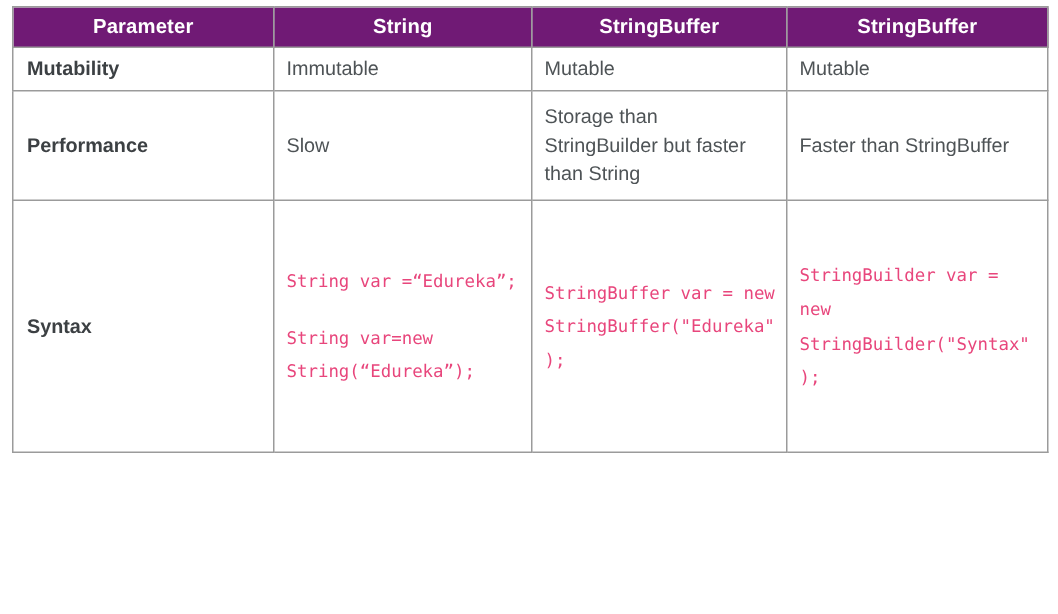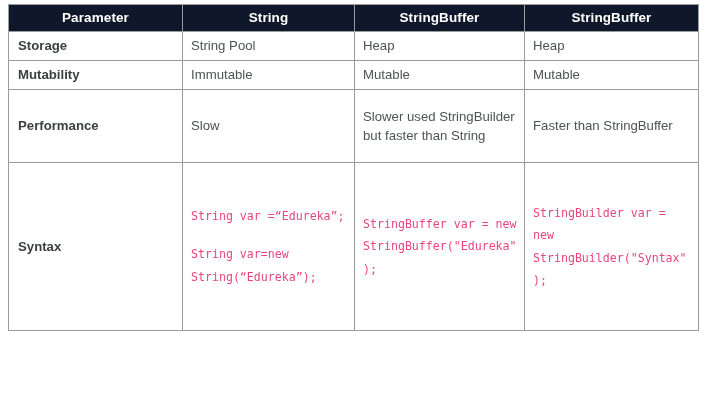--- a/index.html
+++ b/index.html
@@ -27,21 +27,21 @@
     border-collapse: collapse;
     table-layout: fixed;
     background: #ffffff;
   }
   table.cmp col.c1 { width: 174px; }
   table.cmp col.c2 { width: 172px; }
   table.cmp col.c3 { width: 170px; }
   table.cmp col.c4 { width: 174px; }
 
   thead th {
-    background: #0f172a;
+    background: #701a75;
     color: #ffffff;
     font-size: 13.5px;
     font-weight: bold;
     text-align: center;
     padding: 5px 4px 6px 4px;
     border: 1px solid #9b9b9b;
     letter-spacing: 0.1px;
     height: 16px;
     box-sizing: border-box;
   }
@@ -97,39 +97,33 @@
       <tr>
         <th>Parameter</th>
         <th>String</th>
         <th>StringBuffer</th>
         <th>StringBuffer</th>
       </tr>
     </thead>
 
     <tbody>
 
-      <tr class="r-storage">
-        <td class="param">Storage</td>
-        <td>String Pool</td>
-        <td>Heap</td>
-        <td>Heap</td>
-      </tr>
 
       <tr class="r-mutability">
         <td class="param">Mutability</td>
         <td>Immutable</td>
         <td>Mutable</td>
         <td>Mutable</td>
       </tr>
 
 
       <tr class="r-perf">
         <td class="param">Performance</td>
         <td>Slow</td>
-        <td>Slower used StringBuilder but faster than String</td>
+        <td>Storage than StringBuilder but faster than String</td>
         <td>Faster than StringBuffer</td>
       </tr>
 
       <tr class="r-syntax">
         <td class="param">Syntax</td>
         <td class="code top"><span class="codeblock">String var =“Edureka”;</span><span class="gap"></span><span class="codeblock">String var=new String(“Edureka”);</span></td>
         <td class="code">StringBuffer var = new StringBuffer("Edureka");</td>
         <td class="code">StringBuilder var = new StringBuilder("Syntax");</td>
       </tr>
 

